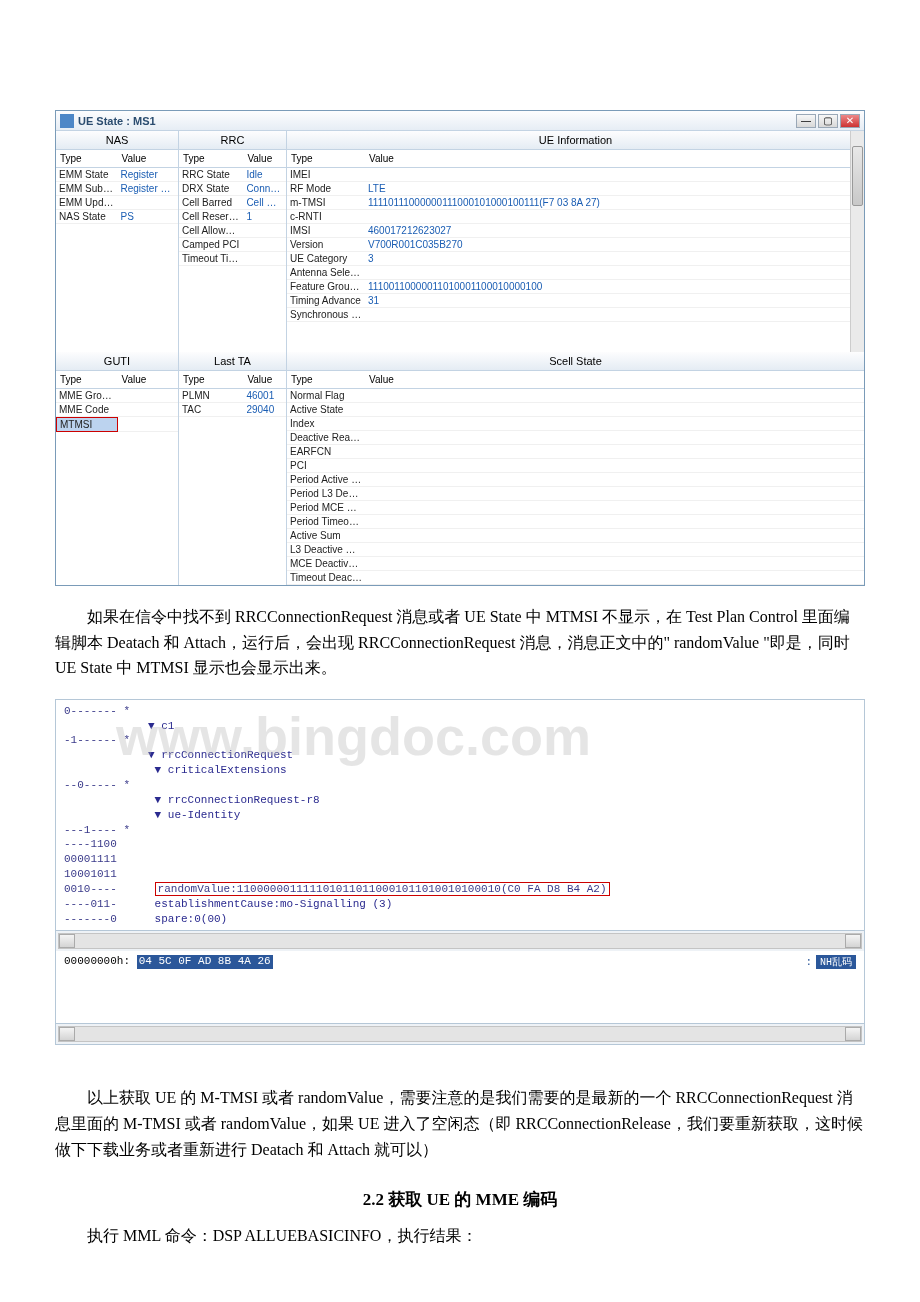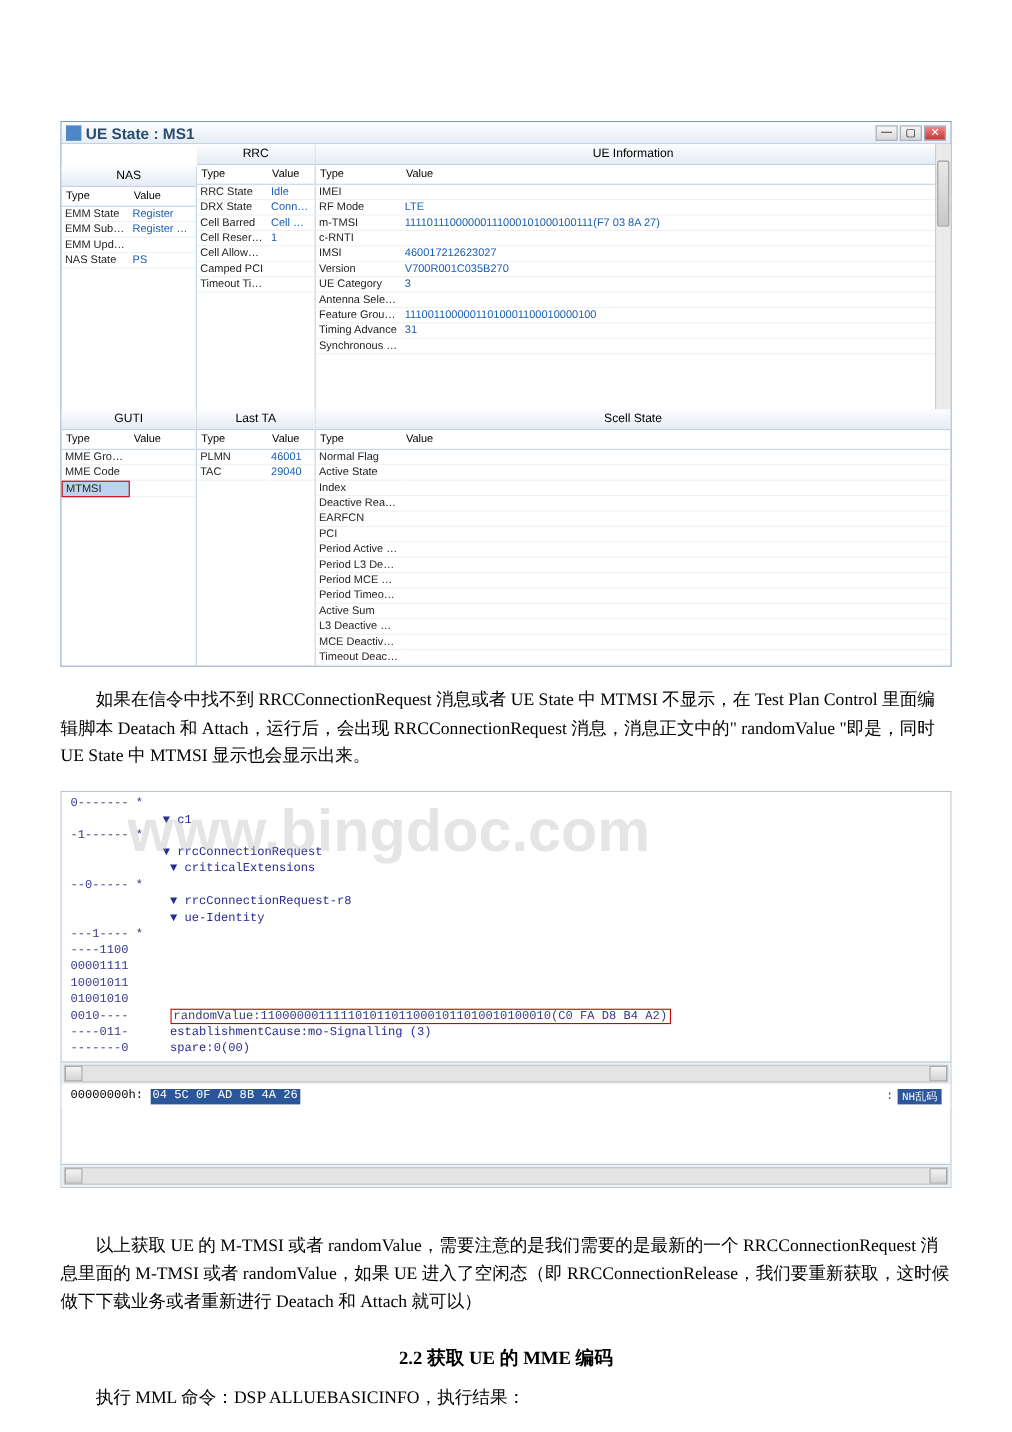--- a/index.html
+++ b/index.html
@@ -1,28 +1,28 @@
 <!DOCTYPE html>
 <html><head>
 <meta charset="utf-8">
 <style>
   * { margin: 0; padding: 0; box-sizing: border-box; }
   body { font-family: Arial, sans-serif; background: #fff; width: 920px; }
   .page { padding: 0 55px 100px; }
   .window { border: 1px solid #7a9bb8; background: #f0f5fa; margin-top: 110px; }
   .titlebar { display: flex; align-items: center; background: linear-gradient(#fdfdfe, #e6edf5); border-bottom: 1px solid #c3d3e3; padding: 2px 4px; height: 20px; }
   .titlebar .ticon { width: 14px; height: 14px; background: #4d87c7; margin-right: 4px; }
-  .titlebar .title { font-size: 14px; color: #2b4c6f; font-weight: bold; }
+  .titlebar .title { font-size: 11px; color: #2b4c6f; font-weight: bold; }
   .titlebar .winbtns { margin-left: auto; display: flex; gap: 2px; }
   .winbtn { width: 20px; height: 14px; background: linear-gradient(#f7f7f7, #d8d8d8); border: 1px solid #9aa8b7; font-size: 10px; display: flex; align-items: center; justify-content: center; }
   .winbtn.close { background: linear-gradient(#e88, #c33); color: #fff; }
   .panels { display: flex; background: #fff; }
   .col { border-right: 1px solid #c3d3e3; }
   .col:last-child { border-right: none; }
-  .col.nas { width: 123px; margin-top: 20px; }
+  .col.nas { width: 123px; }
   .col.rrc { width: 108px; }
   .col.ueinfo { flex: 1; position: relative; }
   .section-header { display: flex; background: linear-gradient(#fdfdfe, #e3ebf3); font-size: 11px; }
   .sh-cell { text-align: center; padding: 3px 0; border-bottom: 1px solid #c3d3e3; flex: 1; }
   .header-row { display: flex; font-size: 10px; justify-content: flex-end; }
   .header-row div { padding: 3px 4px; border-bottom: 1px solid #c3d3e3; }
   .row { display: flex; font-size: 10px; }
   .row > div { padding: 1px 3px; border-bottom: 1px solid #f0f0f0; overflow: hidden; white-space: nowrap; text-overflow: ellipsis; min-height: 13px; }
   .label { color: #222; }
   .value { color: #1a5db3; }
@@ -329,21 +329,20 @@
           <div><span class="left">-1------ *</span><span class="tree"></span></div>
           <div><span class="left"></span><span class="tree">▼ rrcConnectionRequest</span></div>
           <div><span class="left"></span><span class="tree">  ▼ criticalExtensions</span></div>
           <div><span class="left">--0----- *</span><span class="tree"></span></div>
           <div><span class="left"></span><span class="tree">    ▼ rrcConnectionRequest-r8</span></div>
           <div><span class="left"></span><span class="tree">      ▼ ue-Identity</span></div>
           <div><span class="left">---1---- *</span><span class="tree"></span></div>
           <div><span class="left">----1100</span><span class="tree"></span></div>
           <div><span class="left">00001111</span><span class="tree"></span></div>
           <div><span class="left">10001011</span><span class="tree"></span></div>
-          <div><span class="left">01001010</span><span class="tree"></span></div>
           <div><span class="left">0010----</span><span>        </span><span class="code-box"><span>randomValue:1100000011111010110110001011010010100010</span><span>(C0 FA D8 B4 A2)</span></span></div>
           <div><span class="left">----011-</span><span class="tree">        establishmentCause:mo-Signalling (3)</span></div>
           <div><span class="left">-------0</span><span class="tree">        spare:0(00)</span></div>
         </div>
     </div>
     <div class="bottom-bar">
       <div class="bottom-scroll">
           <div class="ar l"></div>
           <div class="ar r"></div>
         </div>

